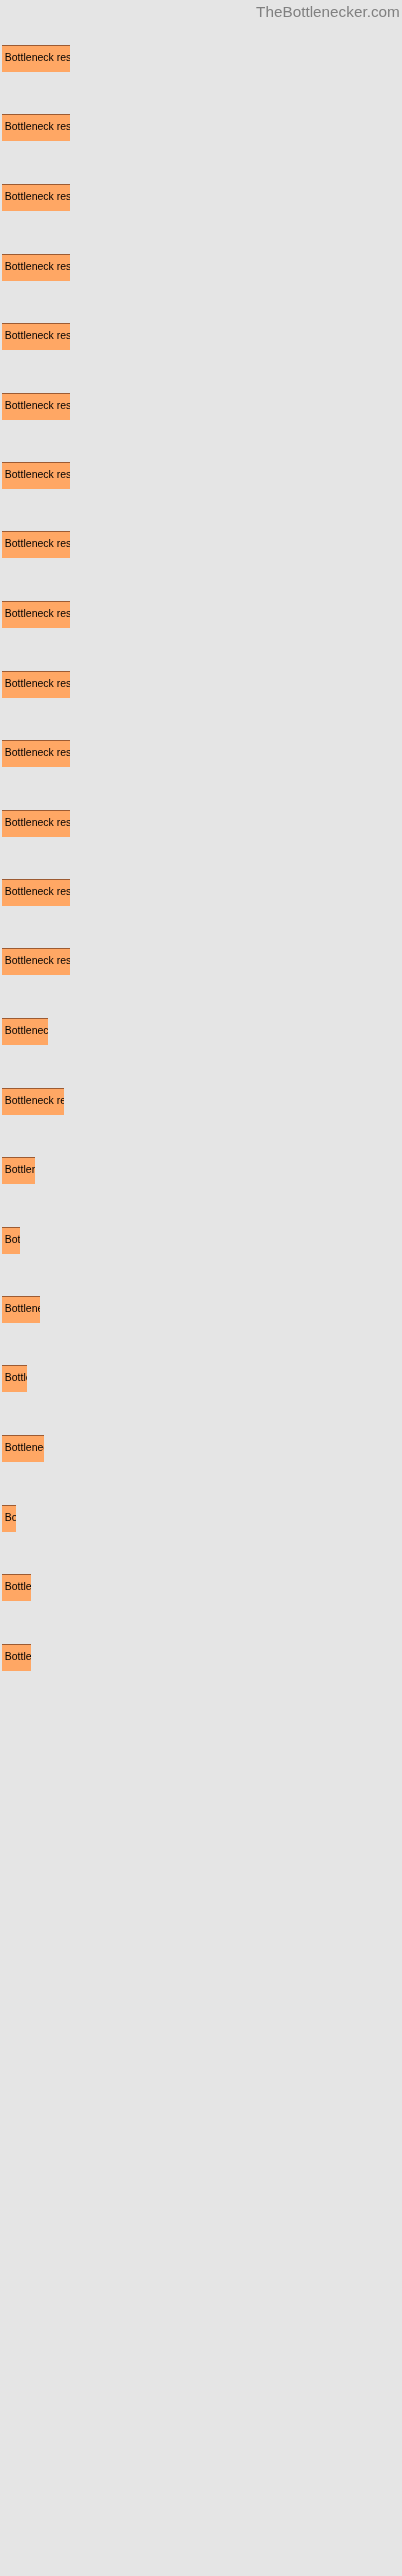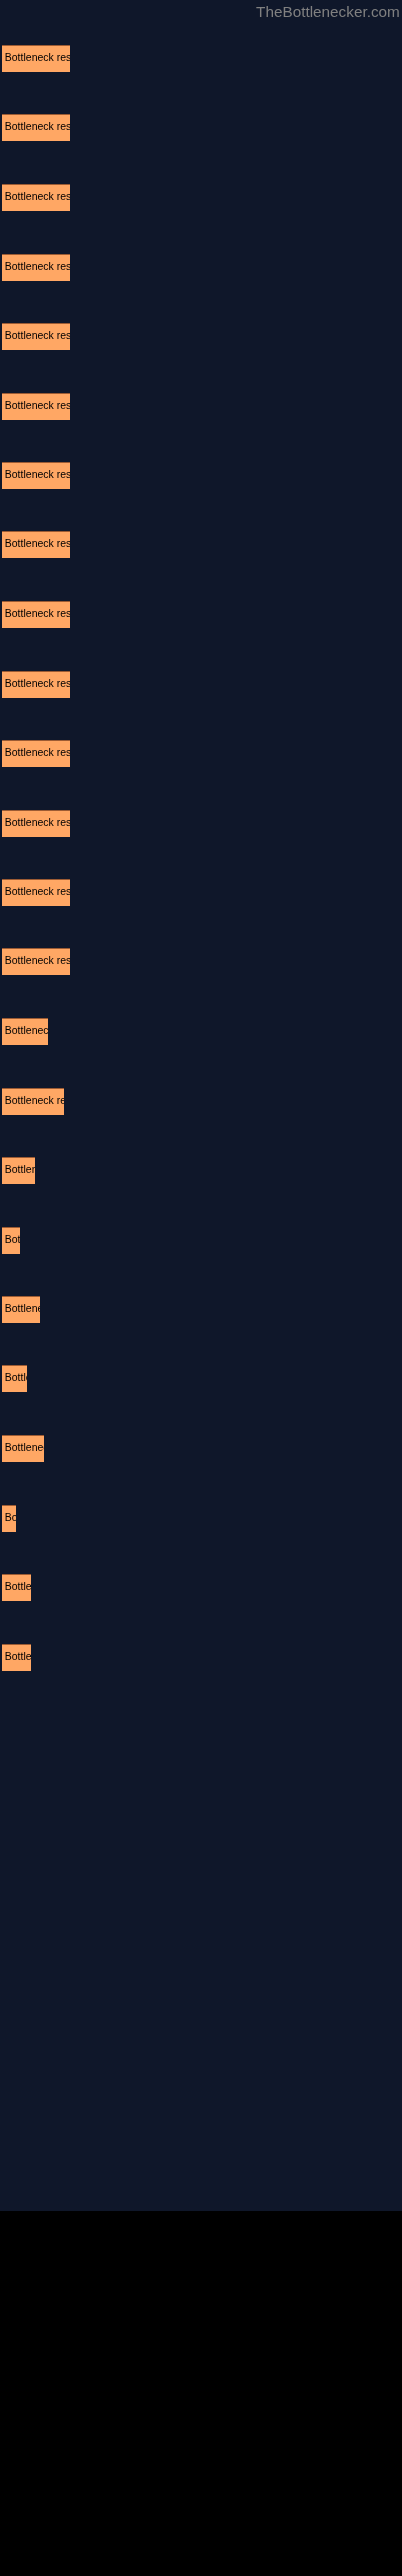--- a/index.html
+++ b/index.html
@@ -12,22 +12,22 @@
     height: 2576px;
     position: relative;
     font-family: "Liberation Sans", sans-serif;
     overflow: hidden;
   }
   #page-root {
     position: absolute;
     left: 0;
     top: 0;
     width: 403px;
-    height: 2211px;
-    background: #0f172a;
+    height: 2576px;
+    background: #e5e5e5;
   }
   .site-title {
     position: absolute;
     right: 3.2px;
     top: 1.6px;
     font-family: "Liberation Sans", sans-serif;
     font-size: 15.3px;
     line-height: 19.3px;
     color: #808080;
     letter-spacing: 0px;

